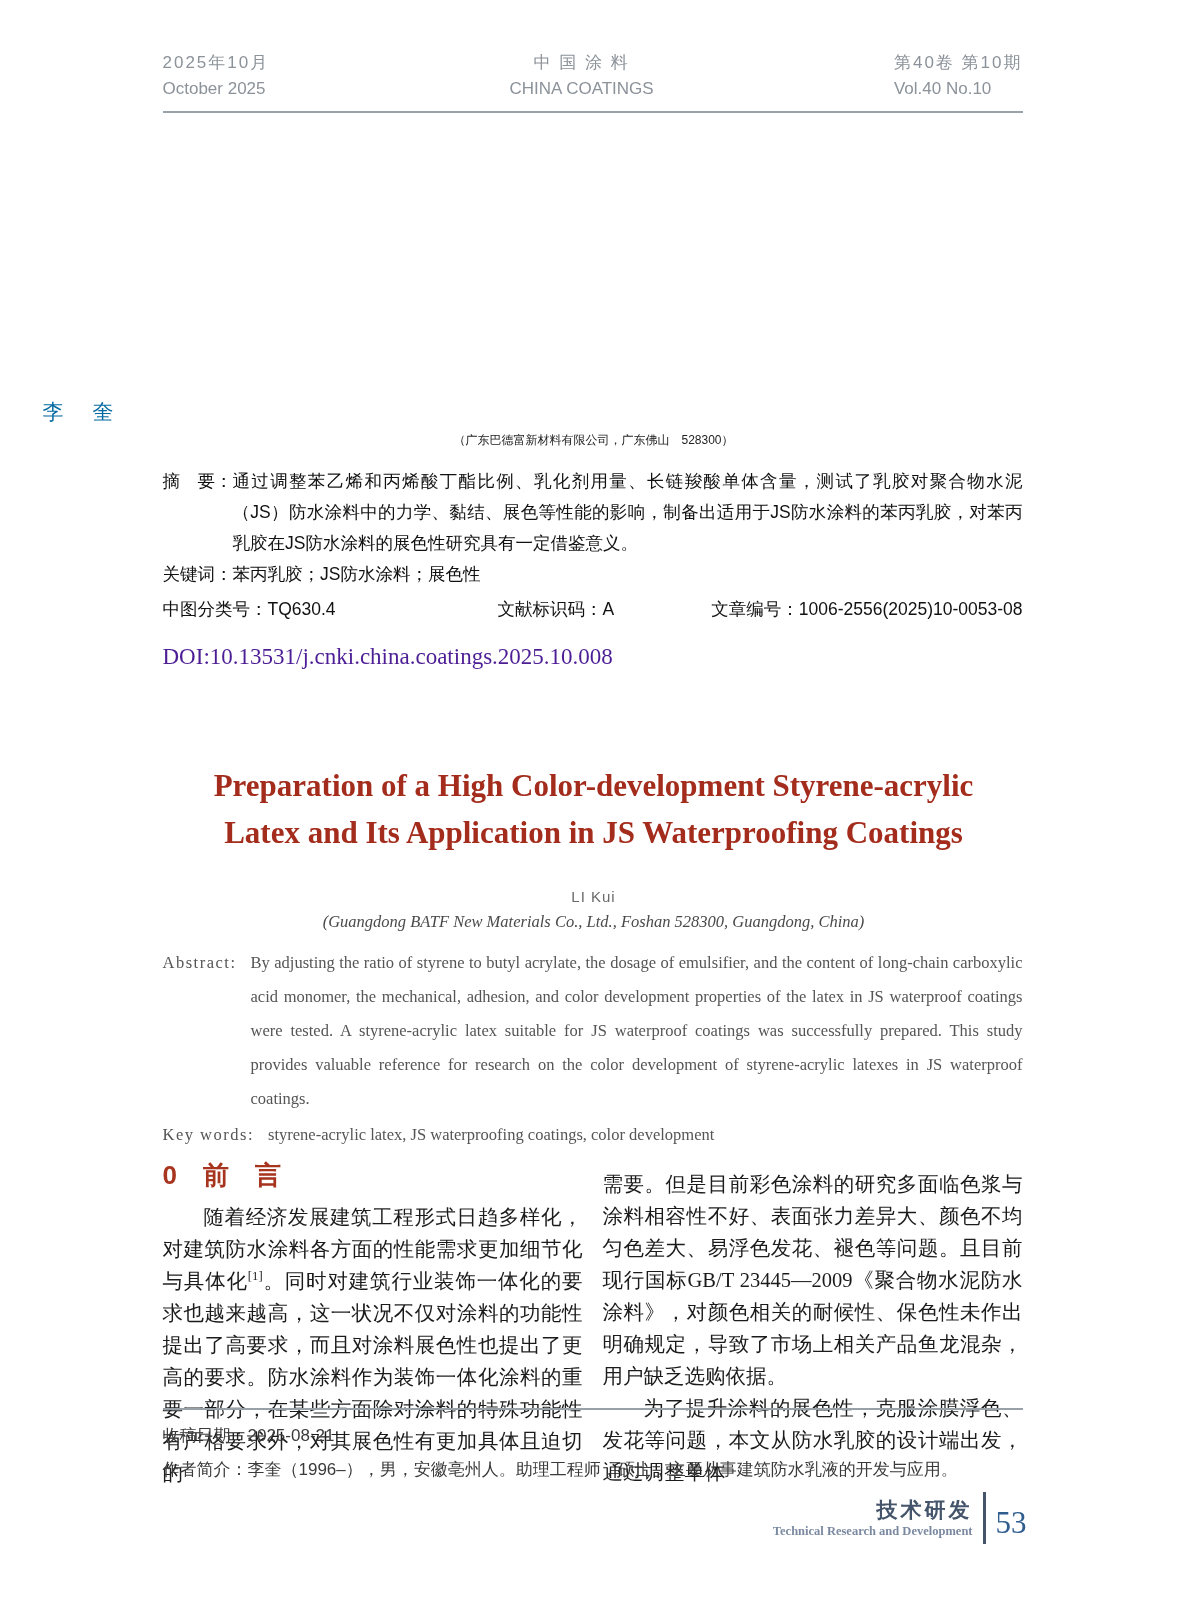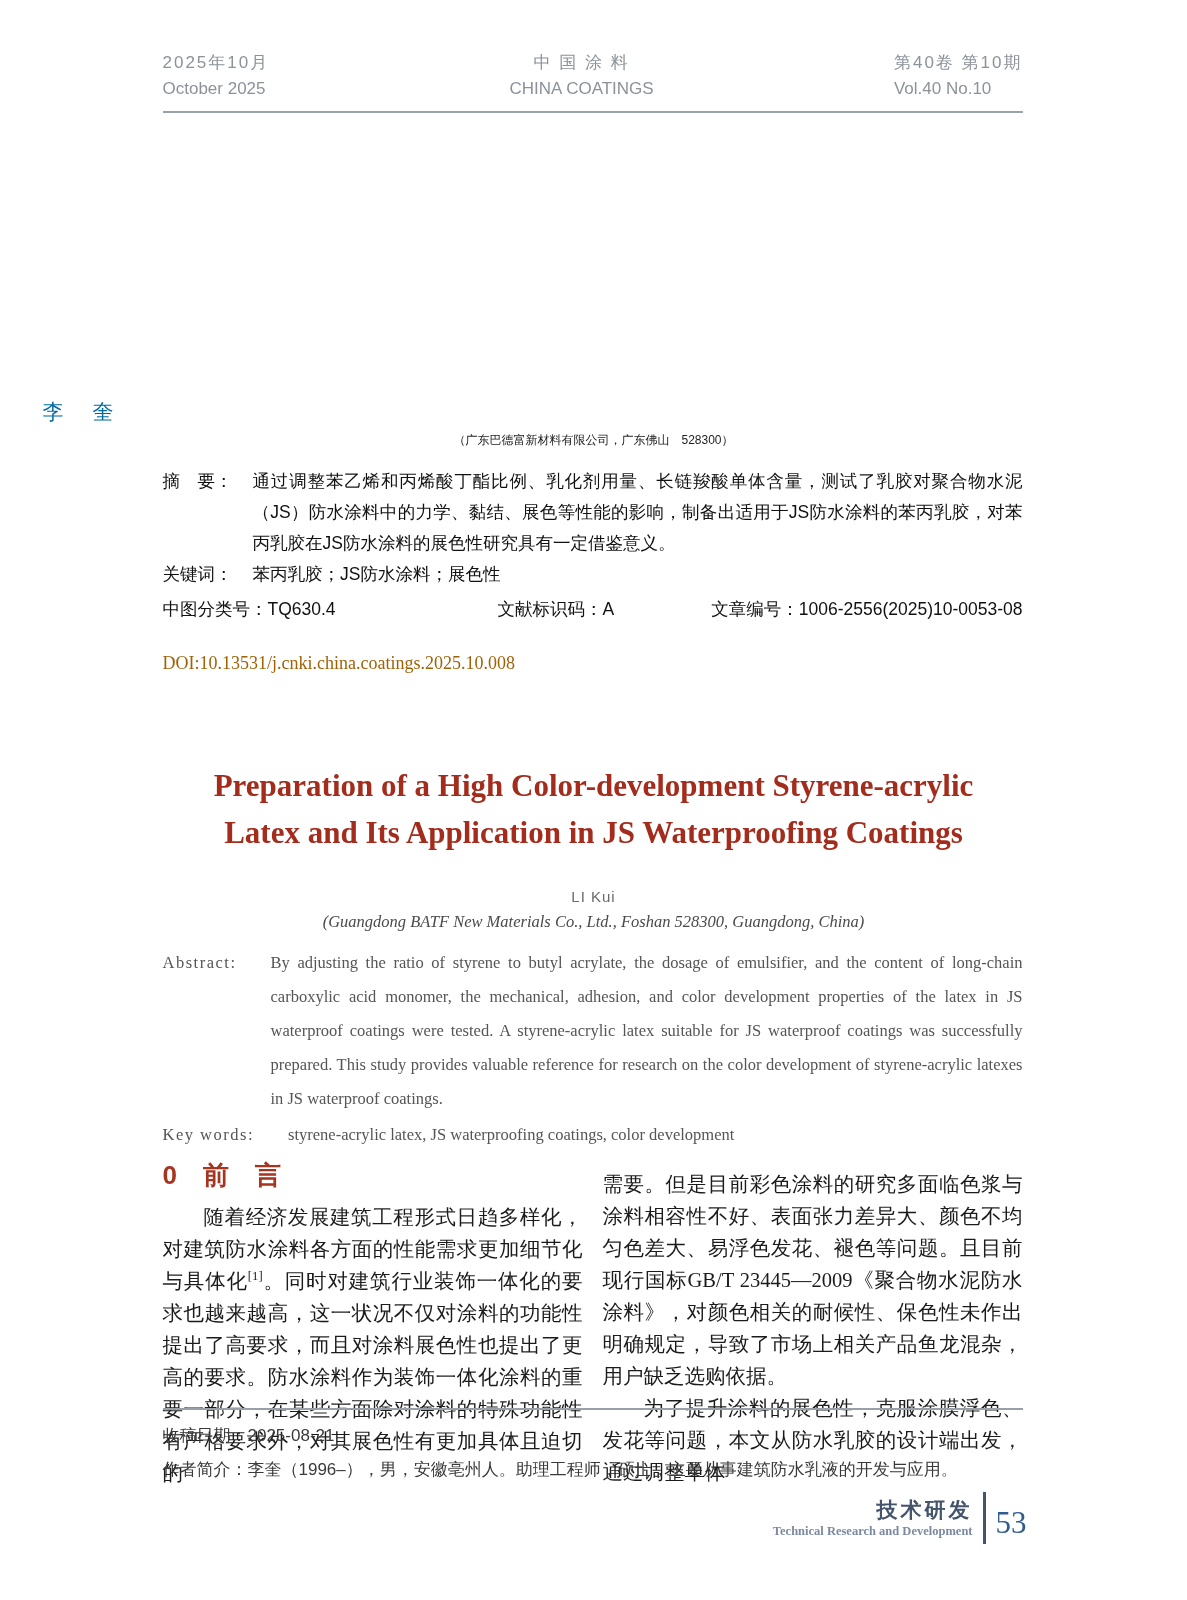--- a/index.html
+++ b/index.html
@@ -33,28 +33,28 @@
   .affil-cn {
     position:absolute; left:0; right:0; top:432px; text-align:center;
     font-size:12px; color:#222;
   }
 
   
   .abs-cn {
     position:absolute; left:120px; right:122px; top:466px;
     font-size:17.5px; line-height:31px; color:#111;
   }
-  .abs-row { display:flex;gap:20px; }
+  .abs-row { display:flex; }
   .abs-row .lbl { white-space:nowrap; }
   .abs-row .txt { flex:1; text-align:justify; }
   .clc-row {
     display:grid; grid-template-columns:335px 1fr auto; margin-top:4px;
   }
   .doi-row {
-    margin-top:23px; font-family:"Liberation Serif", serif; font-size:18px; color:#a16207;
+    margin-top:16px; font-family:"Liberation Serif", serif; font-size:23px; color:#4c1d95;
   }
 
   
   .title-en {
     position:absolute; left:0; right:0; top:762px; text-align:center;
     font-family:"Liberation Serif", serif; font-weight:bold;
     color:#a32c1c; font-size:31px; line-height:47px;
   }
   .author-en {
     position:absolute; left:0; right:0; top:888px; text-align:center;

